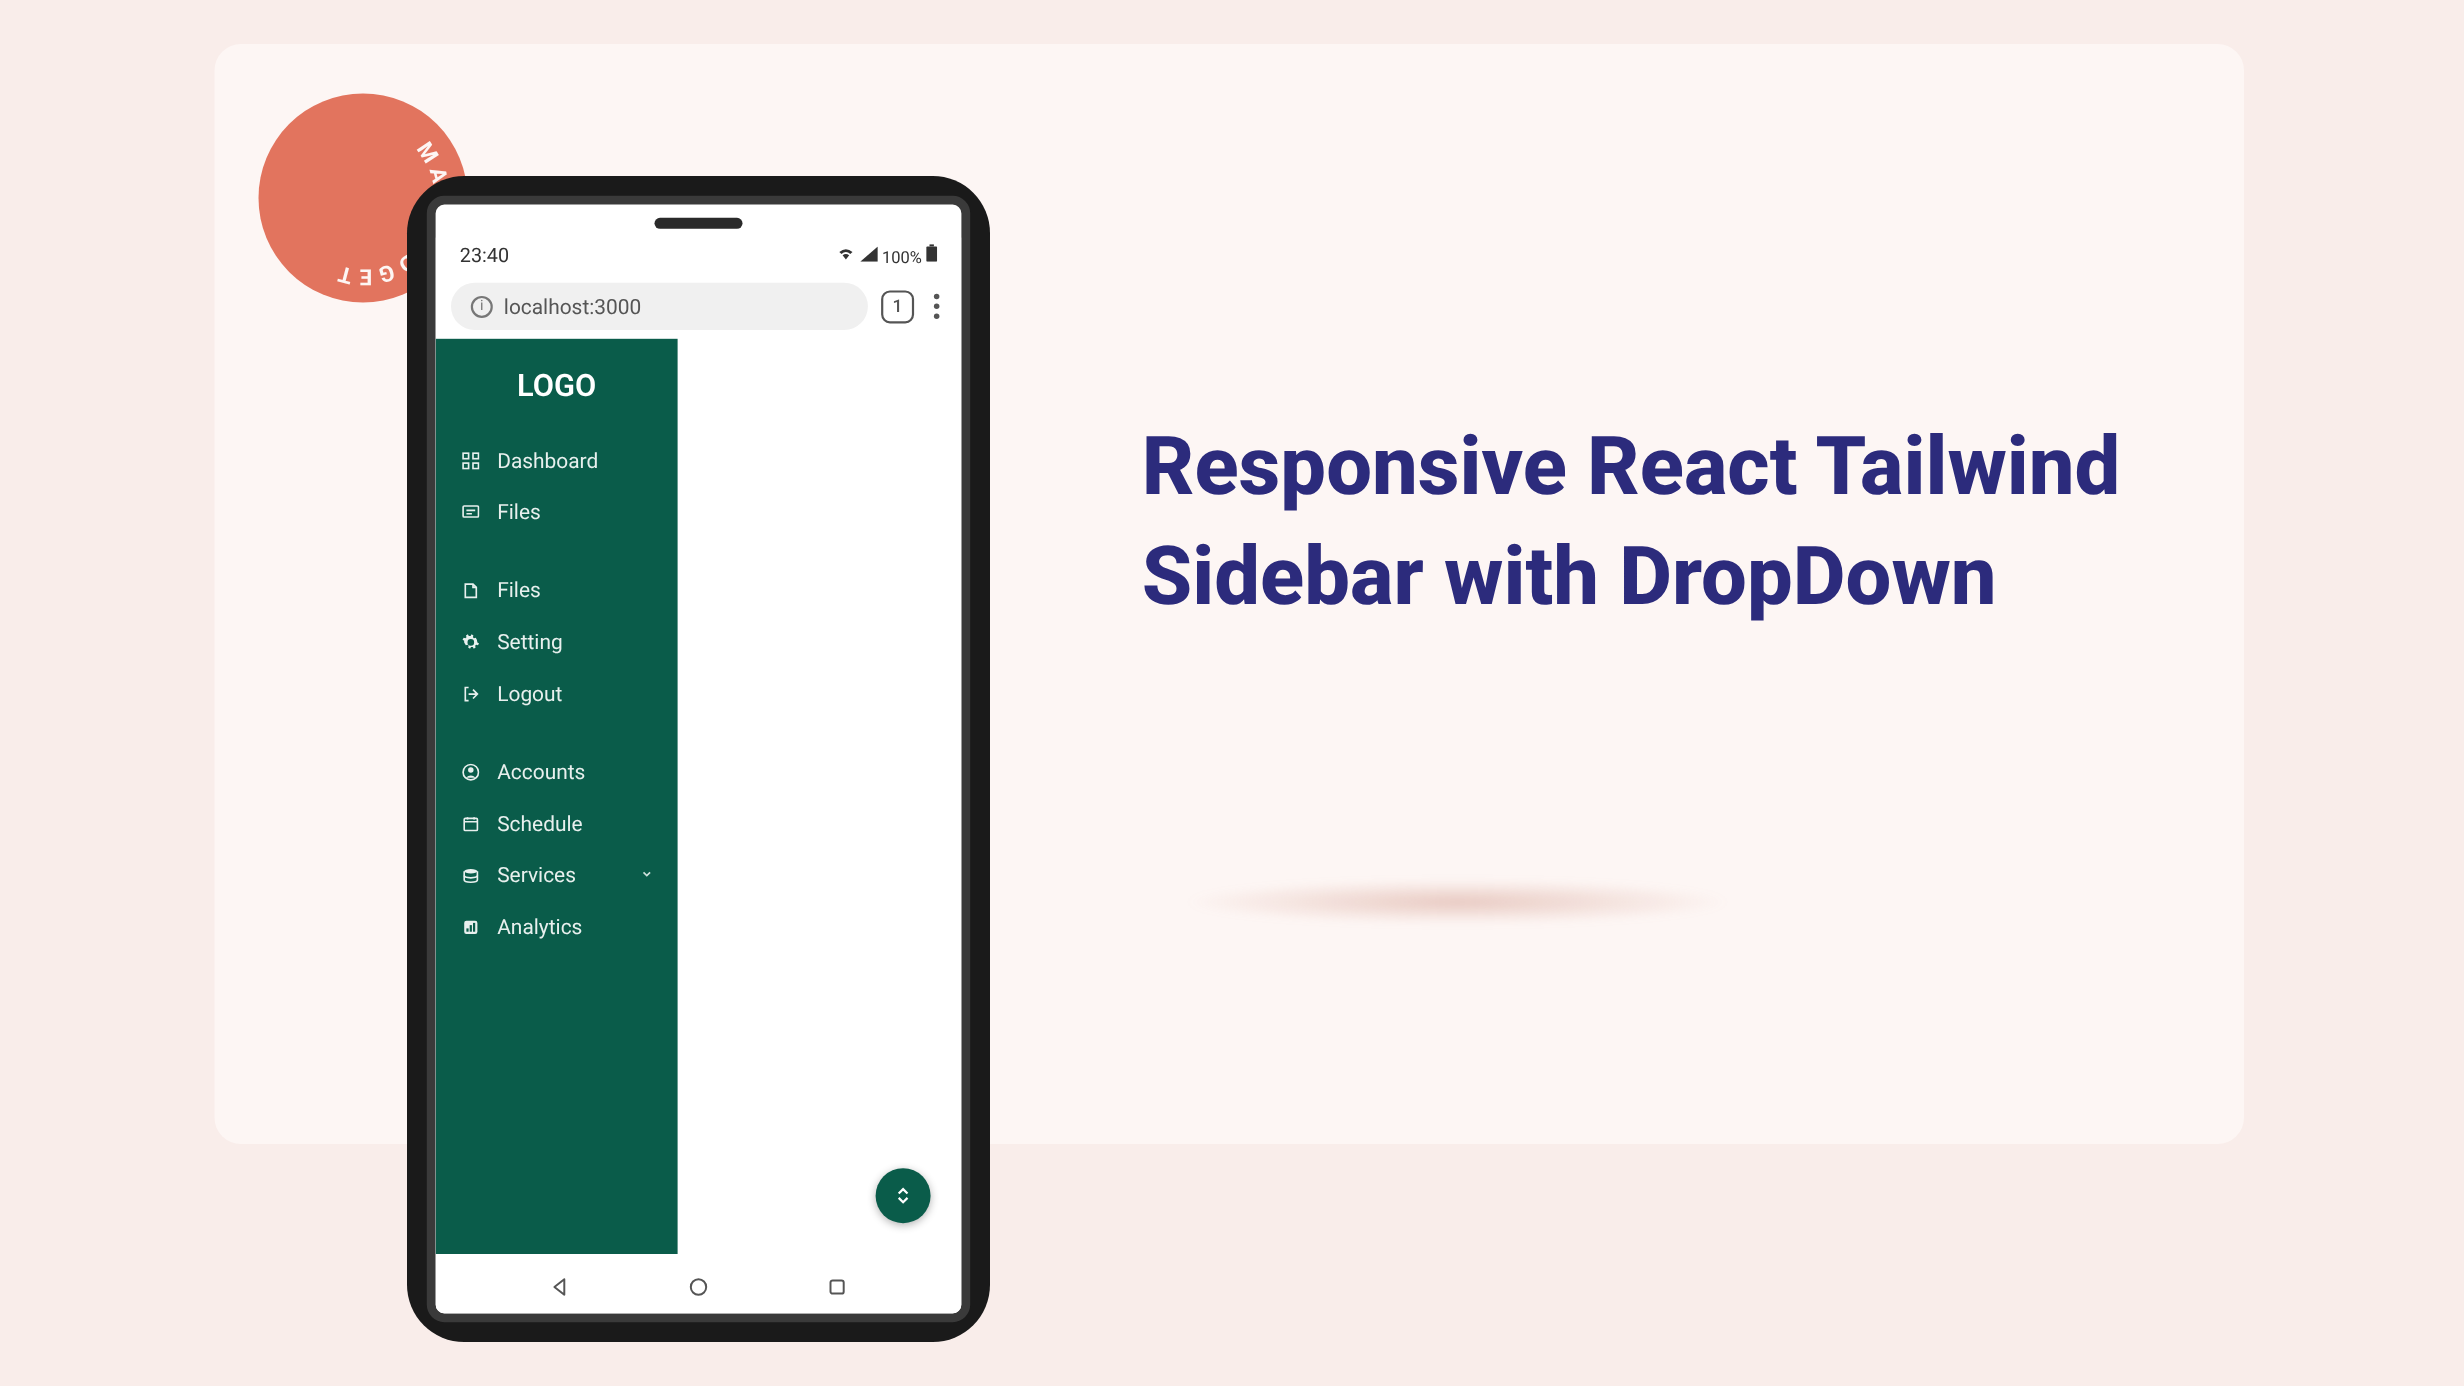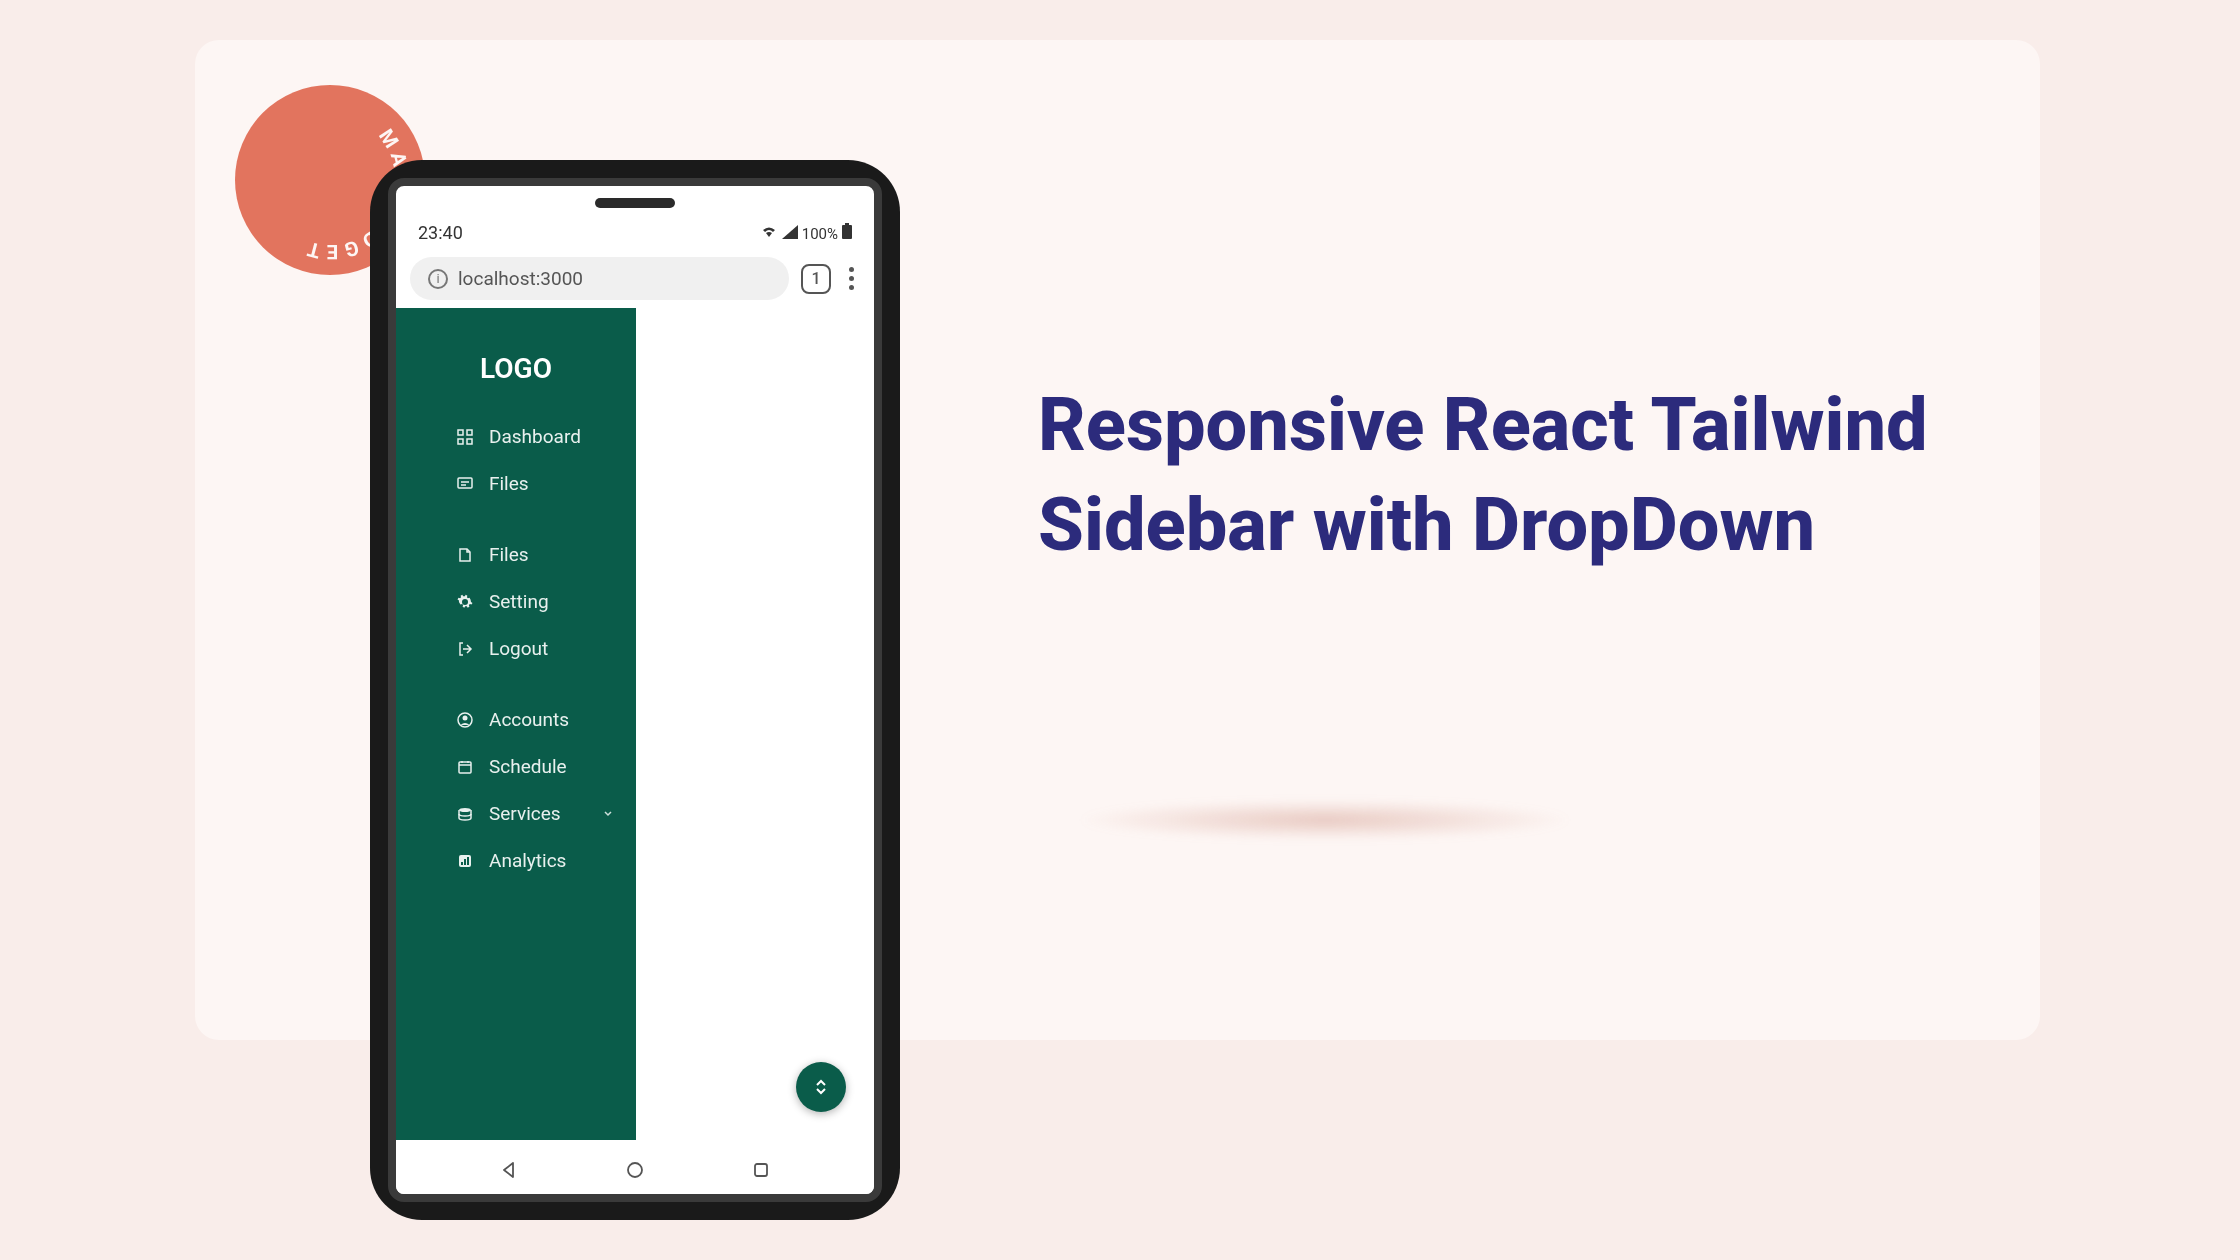--- a/index.html
+++ b/index.html
@@ -130,34 +130,34 @@
   padding: 0 6px;
 }
 .dots span { width: 5px; height: 5px; background: #555; border-radius: 50%; }
 
 .app-area {
   flex: 1;
   display: flex;
   position: relative;
 }
 .sidebar {
-  width: 240px;
+  width: 220px;
   background: #0a5c4a;
-  padding: 36px 0;
+  padding: 18px 0;
   display: flex;
   flex-direction: column;
 }
 .logo {
   color: #fff;
   font-size: 28px;
   font-weight: 600;
   text-align: center;
   padding: 8px 0 28px 0;
 }
-.nav-group { padding: 0 0 24px 0; margin-left: 37px; }
+.nav-group { padding: 0 0 24px 0; }
 .nav-item {
   display: flex;
   align-items: center;
   gap: 14px;
   padding: 12px 22px;
   color: #e8f0ee;
   font-size: 19px;
   cursor: pointer;
 }
 .nav-icon {

